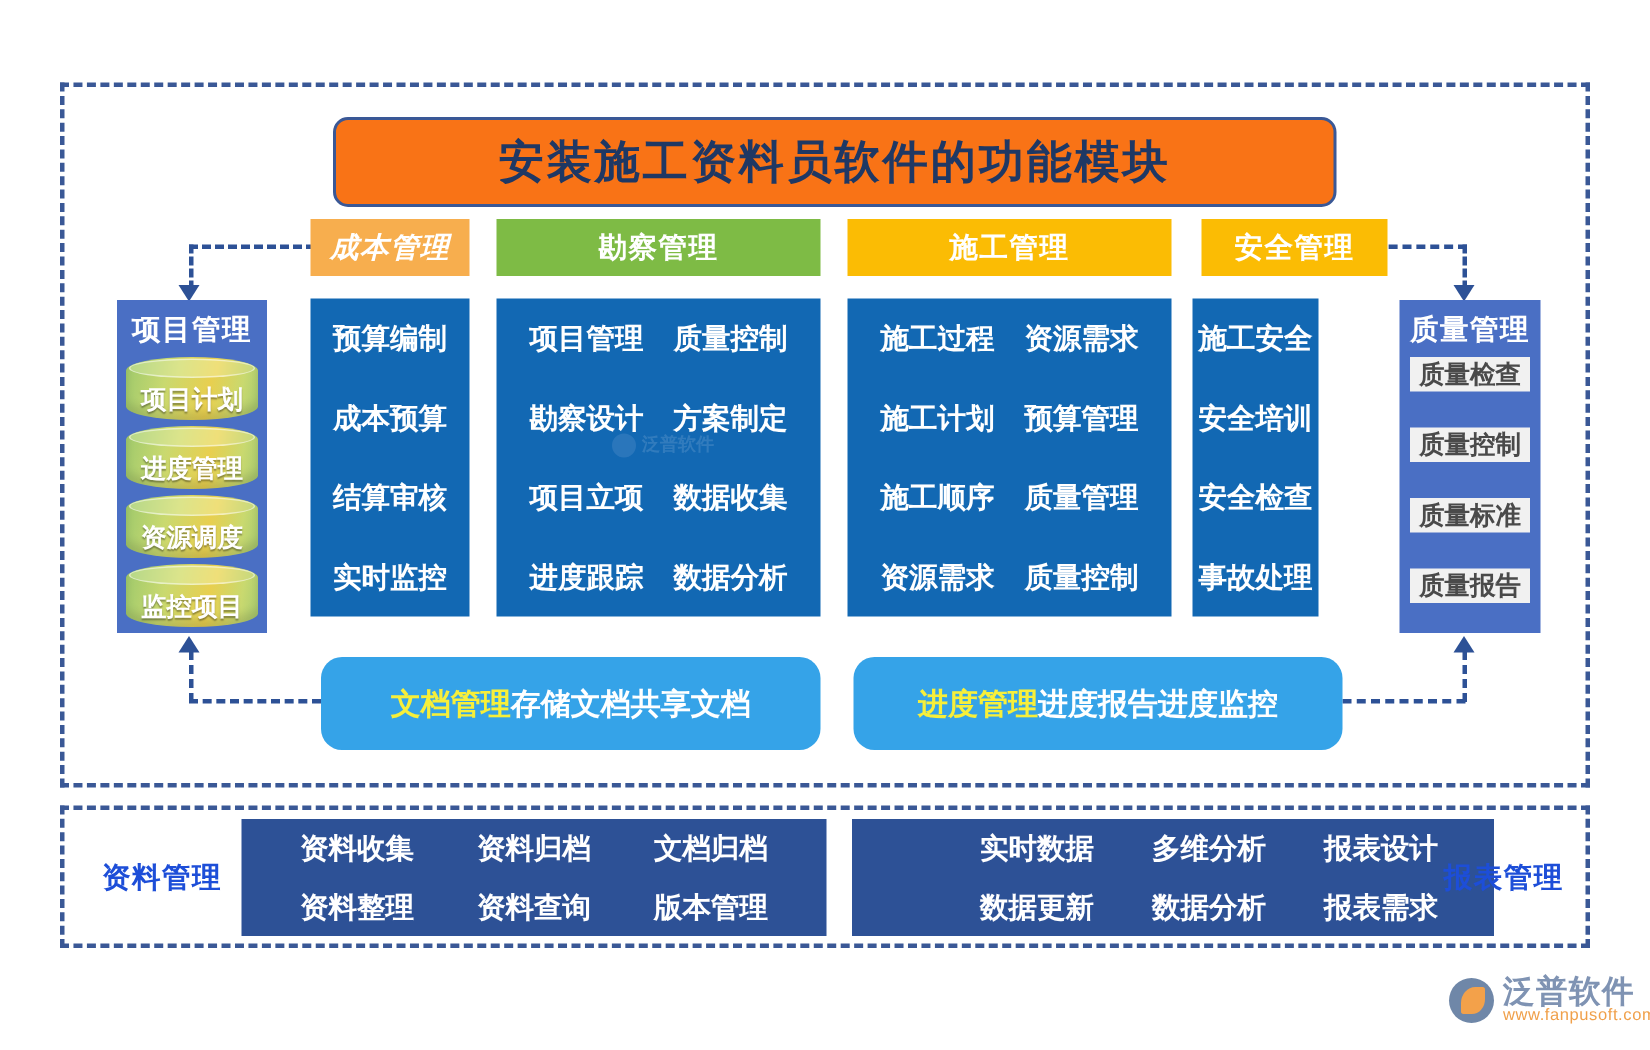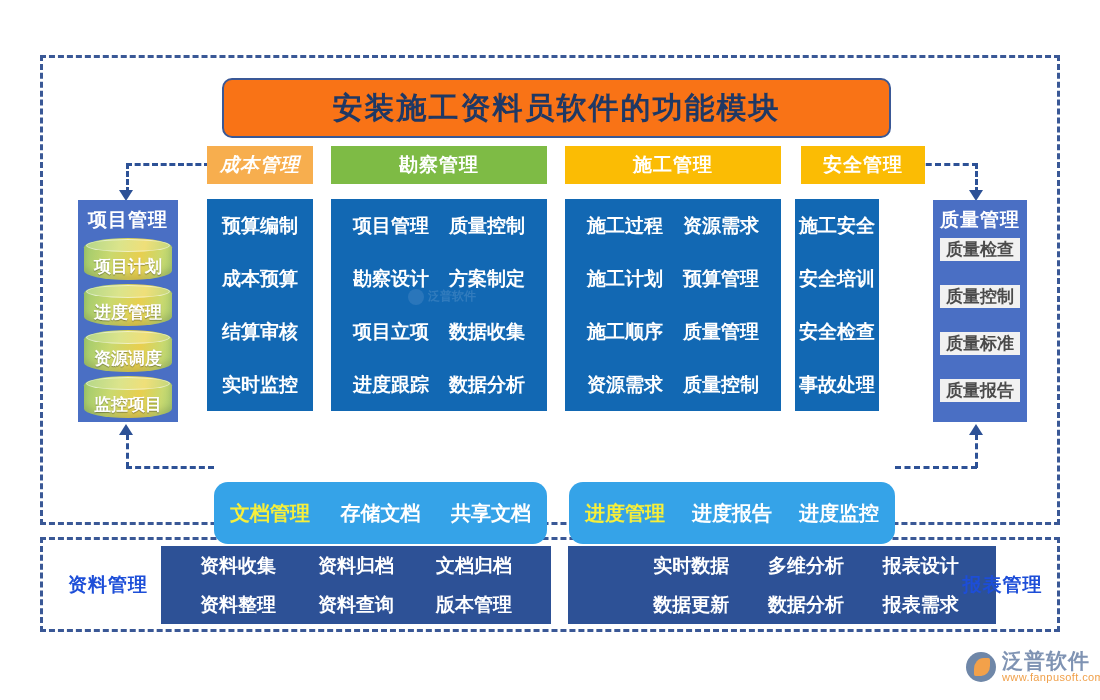--- a/index.html
+++ b/index.html
@@ -85,23 +85,23 @@
   
   .qchip{
     width:80px;height:29px;margin-bottom:24px;background:#f1f1f1;
     display:flex;align-items:center;justify-content:center;
     color:#4a4a4a;font-size:17px;font-weight:bold;
   }
 
   
   .bar{
     position:absolute;height:62px;border-radius:14px;background:#35a3e8;
-    display:flex;align-items:center;justify-content:space-between;
+    display:flex;align-items:center;justify-content:center;
     padding:0 16px;box-sizing:border-box;
-    color:#ffffff;font-size:20px;font-weight:bold;white-space:nowrap;margin-top:44px;
+    color:#ffffff;font-size:20px;font-weight:bold;white-space:nowrap;
   }
   .bar .accent{color:#f7ef3a;}
 
   
   .navy{
     position:absolute;background:#2d5196;
     display:flex;flex-direction:column;justify-content:center;
     color:#ffffff;font-size:19px;font-weight:bold;
   }
   .navy .row{display:flex;justify-content:space-around;align-items:center;flex:1;padding:0 18px;white-space:nowrap;}

